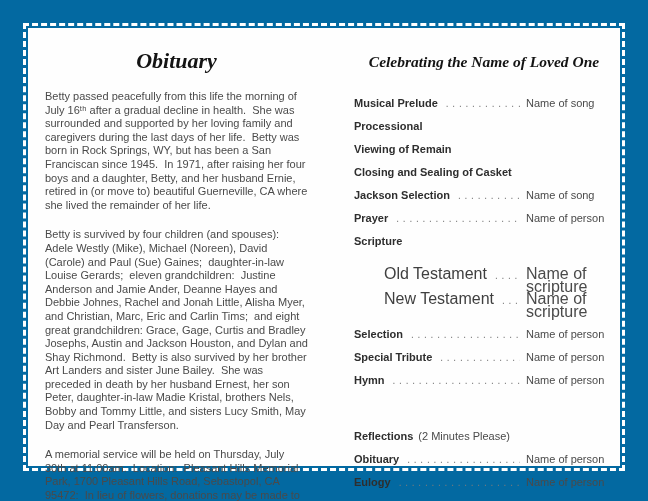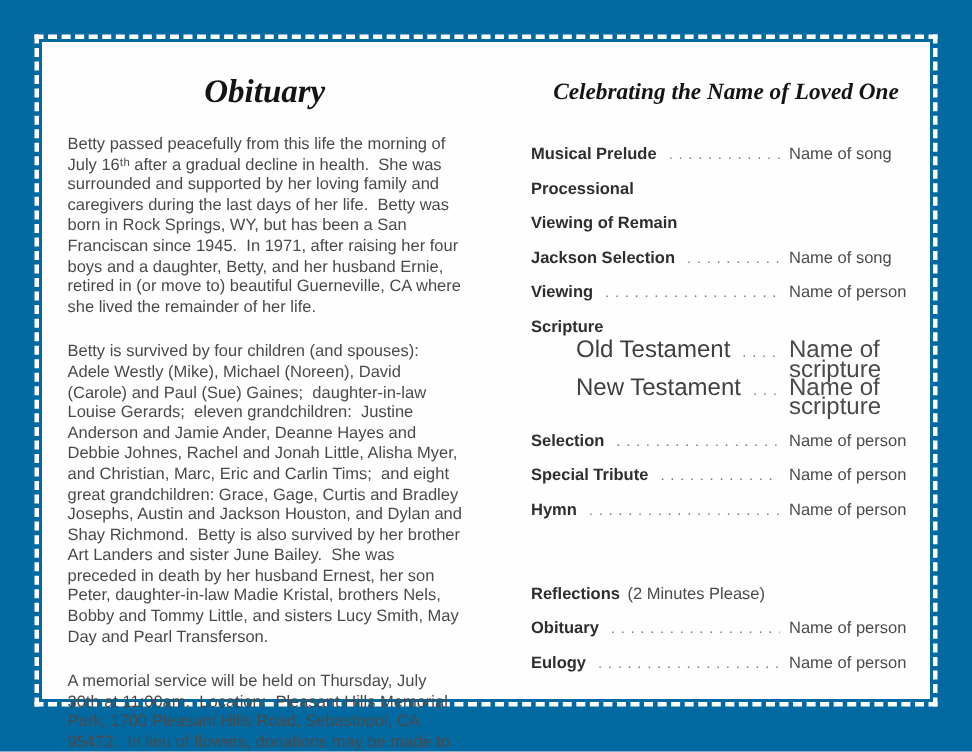--- a/index.html
+++ b/index.html
@@ -60,21 +60,21 @@
     flex: 1 1 auto;
     overflow: hidden; white-space: nowrap;
     color: #7a7a7a; font-size: 10px;
     letter-spacing: 0.5px;
     margin: 0 6px 0 8px;
   }
   .dots::after {
     content: ". . . . . . . . . . . . . . . . . . . . . . . . . . . . . . . . . . . . . . . . . . . . . .";
   }
   .pvalue { flex: 0 0 88px; width: 88px; color: #4a4a4a; }
-  .prow.scripture-head { margin-bottom: 3px; }
+  .prow.scripture-head { margin-bottom: 20px; }
   .prow.sub { margin-bottom: 0; font-size: 16px; line-height: 12.5px; }
   .prow.sub .plabel { font-weight: normal; color: #3f3f3f; padding-left: 30px; }
   .prow.sub.last { margin-bottom: 10px; }
 </style>
 </head>
 <body>
 
 <div class="canvas">
   <div class="frame"></div>
   <div class="page">
@@ -96,29 +96,32 @@
       </div>
 
       <div class="prow">
         <span class="plabel">Processional</span>
       </div>
 
       <div class="prow">
         <span class="plabel">Viewing of Remain</span>
       </div>
 
+      <div class="prow">
+        <span class="plabel">Closing and Sealing of Casket</span>
+      </div>
 
       <div class="prow">
         <span class="plabel">Jackson Selection</span>
         <span class="dots"></span>
         <span class="pvalue">Name of song</span>
       </div>
 
       <div class="prow">
-        <span class="plabel">Viewing</span>
+        <span class="plabel">Prayer</span>
         <span class="dots"></span>
         <span class="pvalue">Name of person</span>
       </div>
 
       <div class="prow scripture-head">
         <span class="plabel">Scripture</span>
       </div>
       <div class="prow sub">
         <span class="plabel">Old Testament</span>
         <span class="dots"></span>

